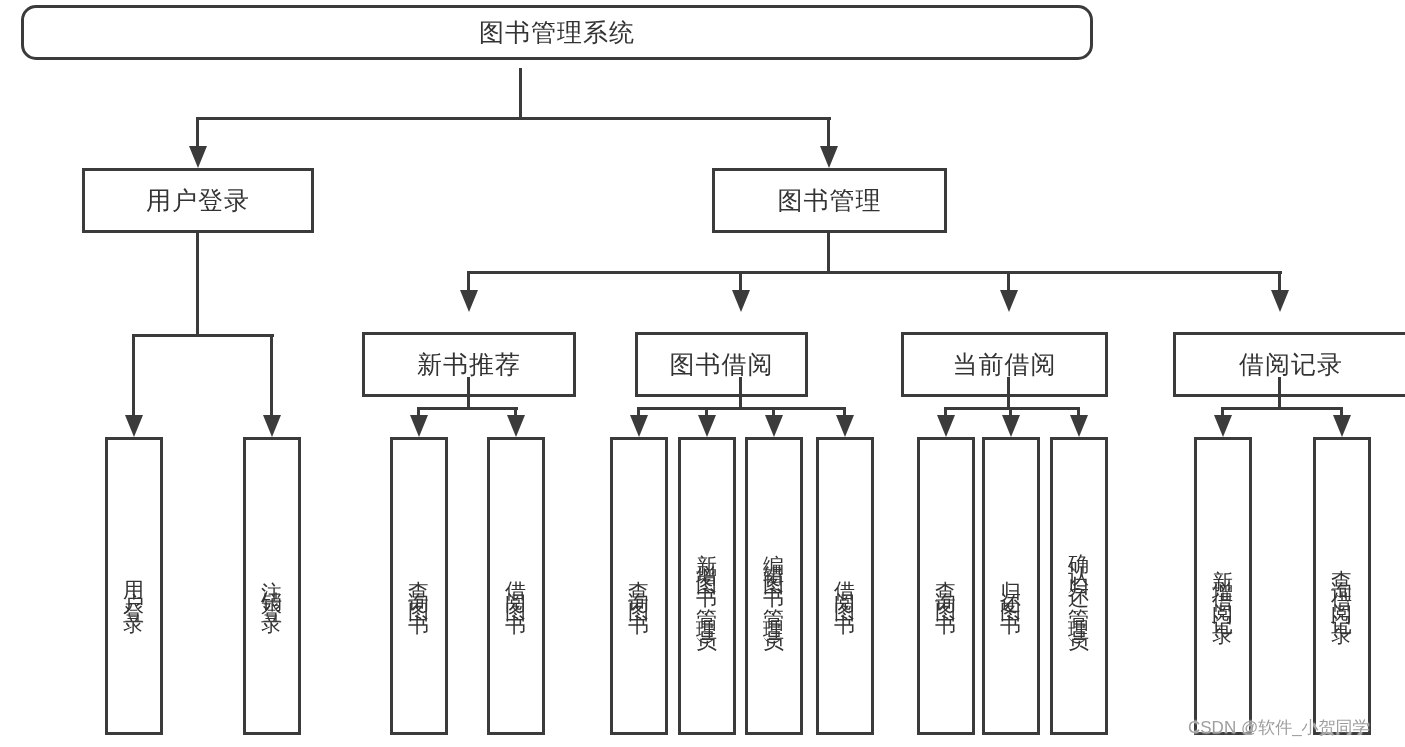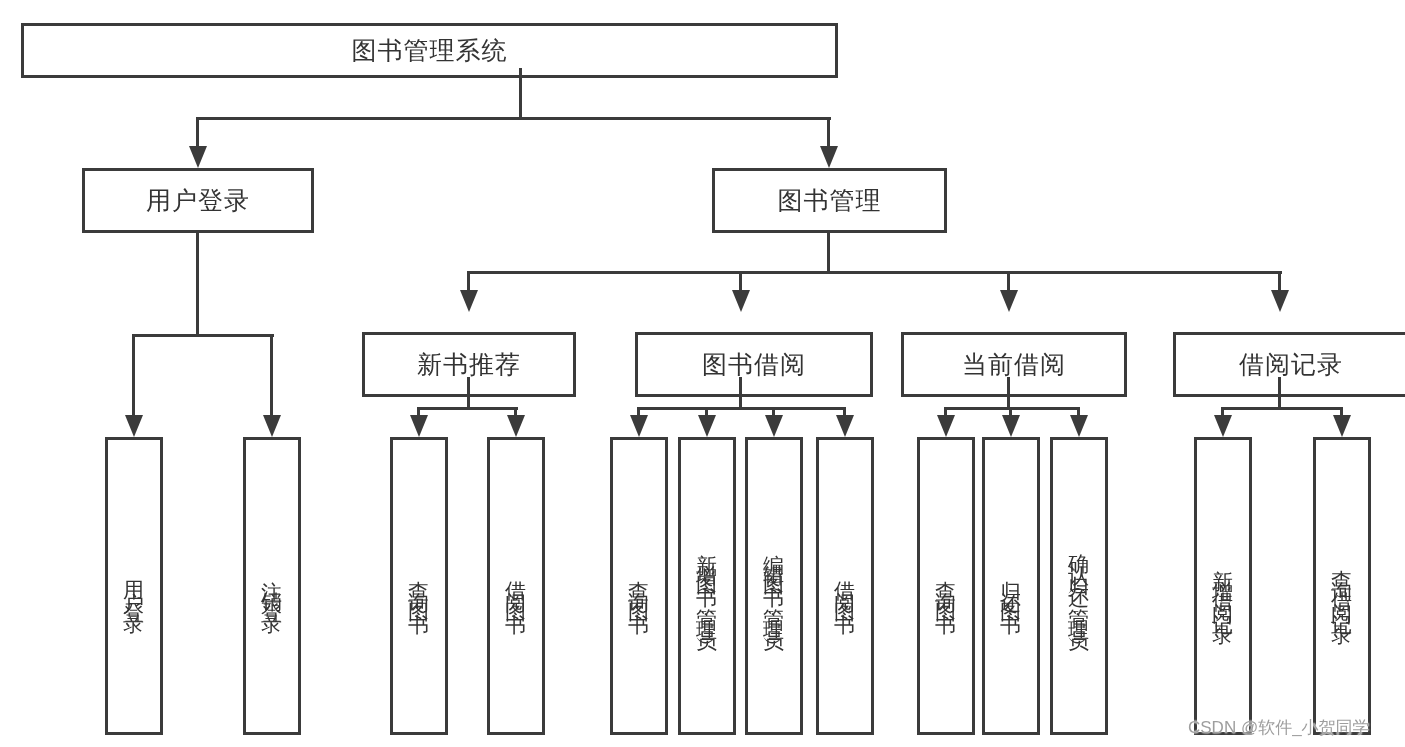--- a/index.html
+++ b/index.html
@@ -20,21 +20,21 @@
     position:absolute;
     box-sizing:border-box;
     height:65px;
     background:#fff;
     border:3px solid var(--line);
     display:flex;align-items:center;justify-content:center;
     font-size:25px;color:var(--text);
     letter-spacing:1px;
     white-space:nowrap;
   }
-  .root{left:21px;top:23px;width:817px;height:55px;}
+  .root{left:21px;top:5px;width:1072px;height:55px;border-radius:15px;}
   .l2{top:168px;}
   .l3{top:312px;margin-top:20px;}
   .vbox{
     position:absolute;
     box-sizing:border-box;
     top:437px;width:58px;height:298px;
     background:#fff;
     border:3px solid var(--line);
     display:flex;align-items:center;justify-content:center;
     writing-mode:vertical-rl;
@@ -64,22 +64,22 @@
 <body>
 
 <div class="canvas">
 
   <div class="hbox root">图书管理系统</div>
 
   <div class="hbox l2" style="left:82px;width:232px;">用户登录</div>
   <div class="hbox l2" style="left:712px;width:235px;">图书管理</div>
 
   <div class="hbox l3" style="left:362px;width:214px;">新书推荐</div>
-  <div class="hbox l3" style="left:635px;width:238px;">图书借阅</div>
-  <div class="hbox l3" style="left:901px;width:226px;">当前借阅</div>
+  <div class="hbox l3" style="left:635px;width:173px;">图书借阅</div>
+  <div class="hbox l3" style="left:901px;width:207px;">当前借阅</div>
   <div class="hbox l3" style="left:1173px;width:236px;">借阅记录</div>
 
   <div class="vbox" style="left:105px;">用户登录</div>
   <div class="vbox" style="left:243px;">注销登录</div>
 
   <div class="vbox" style="left:390px;">查询图书</div>
   <div class="vbox" style="left:487px;">借阅图书</div>
 
   <div class="vbox" style="left:610px;">查询图书</div>
   <div class="vbox" style="left:678px;">新增图书（管理员）</div>

